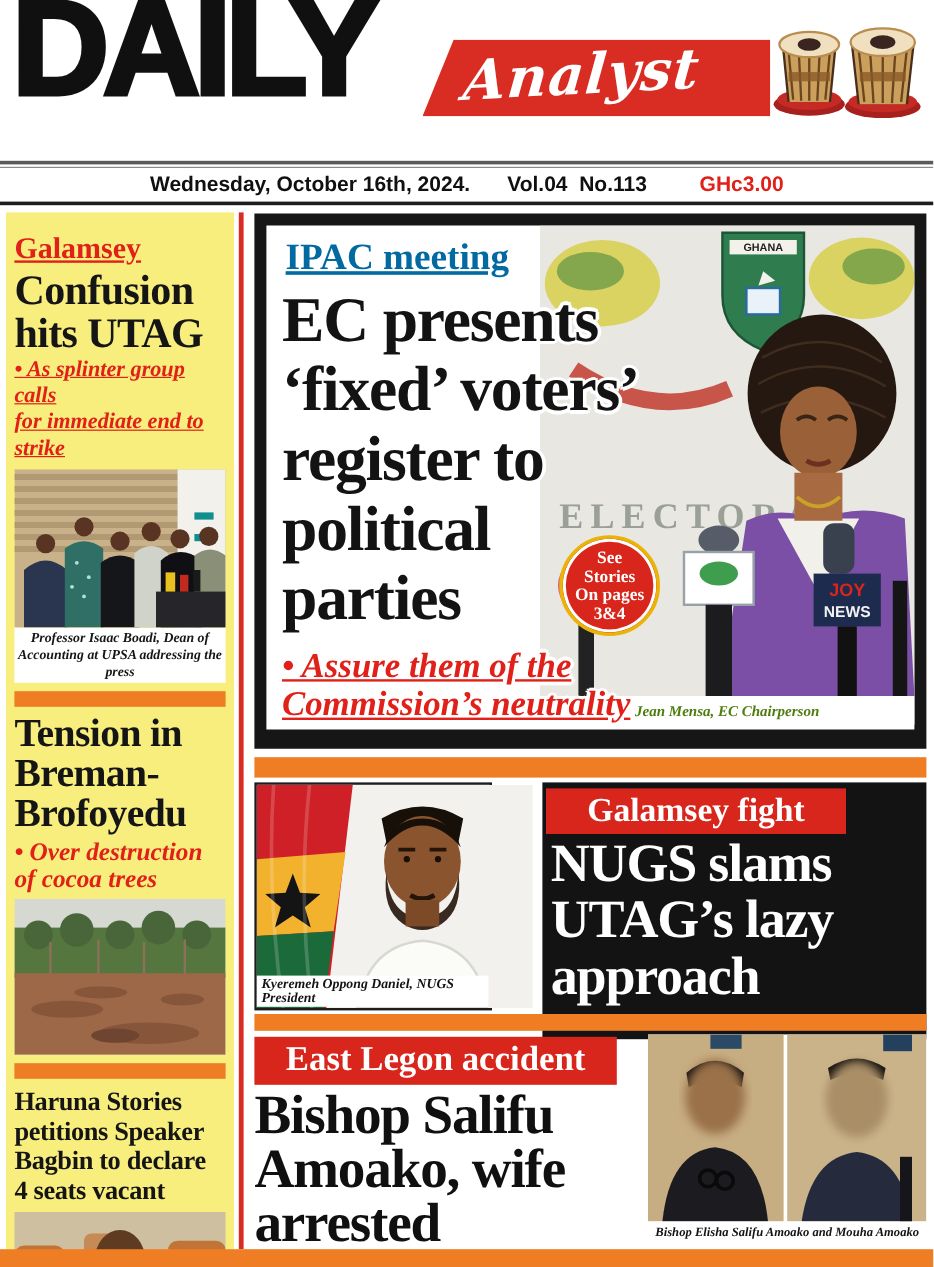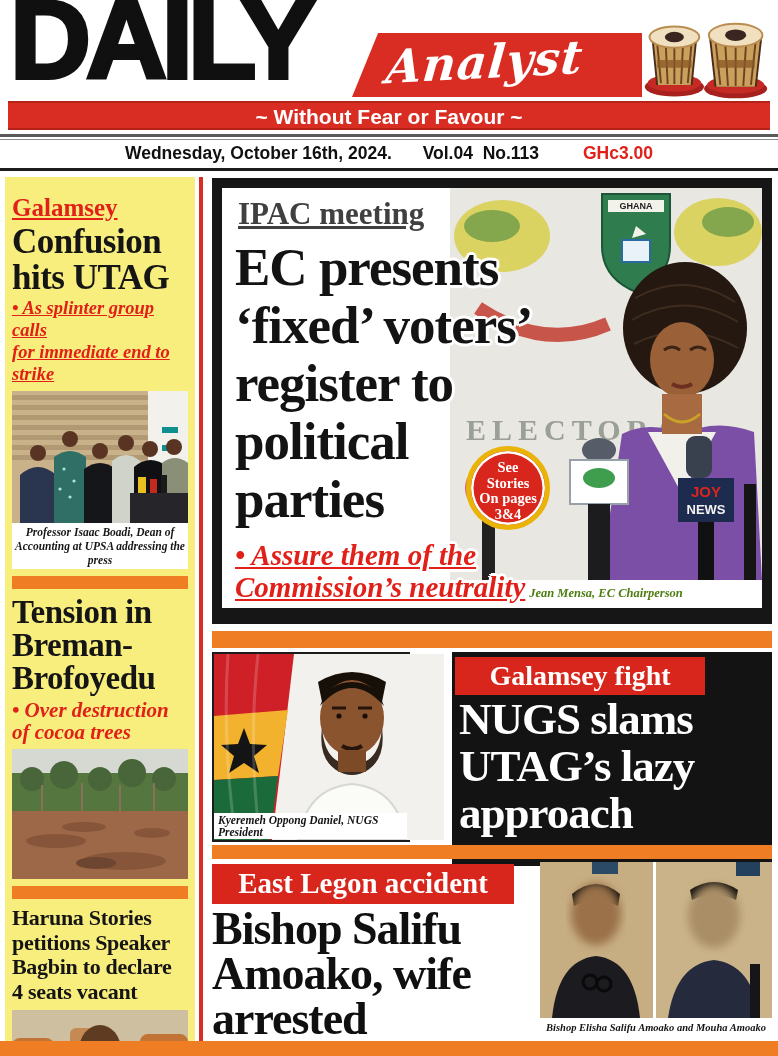--- a/index.html
+++ b/index.html
@@ -53,32 +53,32 @@
   .vrule{position:absolute;left:199px;top:177px;width:4px;height:864px;background:#d92d23;}
 
   
   .main-box{position:absolute;left:212px;top:178px;width:560px;height:446px;
          background:#fff;border:10px solid #161616;border-bottom-width:16px;box-sizing:border-box;}
   .ec-photo{position:absolute;right:0;top:0;width:312px;height:392px;}
   .ec-cap{position:absolute;right:0;top:392px;width:312px;height:24px;background:#fff;
          font-family:Liberation Serif, serif;font-weight:bold;font-style:italic;
          font-size:12.5px;line-height:26px;text-align:center;color:#4d7c0f;}
   .kicker-main{position:absolute;left:16px;top:8px;font-family:"Liberation Serif",serif;
-         font-weight:bold;font-size:31px;color:#404040;text-decoration:underline;
+         font-weight:bold;font-size:31px;color:#0369a1;text-decoration:underline;
          text-shadow:2px 2px 0 #fff,-2px -2px 0 #fff,2px -2px 0 #fff,-2px 2px 0 #fff;}
   .halo{text-shadow:-2px -2px 0 #fff,2px -2px 0 #fff,-2px 2px 0 #fff,2px 2px 0 #fff,
         0 -3px 0 #fff,0 3px 0 #fff,-3px 0 0 #fff,3px 0 0 #fff;}
   .headline-main{position:absolute;left:13px;top:50px;}
   .headline-main div{font-family:"Liberation Serif",serif;font-weight:bold;font-size:53px;
          line-height:58px;color:#131313;letter-spacing:-1px;white-space:nowrap;}
   .subhead-main{position:absolute;left:13px;top:352px;width:345px;
          font-family:"Liberation Serif",serif;font-weight:bold;font-style:italic;
          font-size:29px;line-height:1.1;color:#e02019;text-decoration:underline;}
   .badge{position:absolute;left:244px;top:258px;width:84px;height:84px;border-radius:50%;
-         background:#d8261c;border:5px solid #eab308;box-shadow:inset 0 0 0 2.5px #fff;
+         background:#d8261c;border:3px solid #eab308;box-shadow:inset 0 0 0 2.5px #fff;
          box-sizing:border-box;color:#fff;text-align:center;padding-top:9px;}
   .badge div{font-family:"Liberation Serif",serif;font-weight:bold;font-size:14.5px;line-height:15.5px;}
 
   .odiv{position:absolute;left:212px;width:560px;background:#ee7d23;}
   .odiv1{top:631px;height:17px;}
   .odiv2{top:845px;height:14px;}
 
   
   .nugs-photo-box{position:absolute;left:212px;top:652px;width:198px;height:190px;
          border:2px solid #1c1c1c;box-sizing:border-box;background:#f2f1ed;}
@@ -139,21 +139,20 @@
       <line x1="81" y1="40" x2="86" y2="86"></line>
         <line x1="91" y1="42" x2="94" y2="87"></line>
       <line x1="102" y1="43" x2="102" y2="87"></line>
         <line x1="113" y1="42" x2="110" y2="87"></line>
       <line x1="123" y1="40" x2="118" y2="86"></line>
     </g>
     <rect x="82" y="60" width="40" height="8" fill="#8a5a28" opacity="0.8"></rect>
     <ellipse cx="102" cy="34" rx="28" ry="12" fill="#f0e0c0" stroke="#b98d4f" stroke-width="2"></ellipse>
     <ellipse cx="102" cy="34" rx="11" ry="6" fill="#3a2520"></ellipse>
   </svg>
-  <div class="tagline-band">~ Without Fear or Favour ~</div>
   <div class="rule-double"></div>
   <div class="dateline">
     <span>Wednesday, October 16th, 2024.</span>
     <span class="vol">Vol.04  No.113</span>
     <span class="price">GHc3.00</span>
   </div>
   <div class="rule-black"></div>
 
   <div class="sidebar">
     <div class="sb-kicker serif">Galamsey</div>

